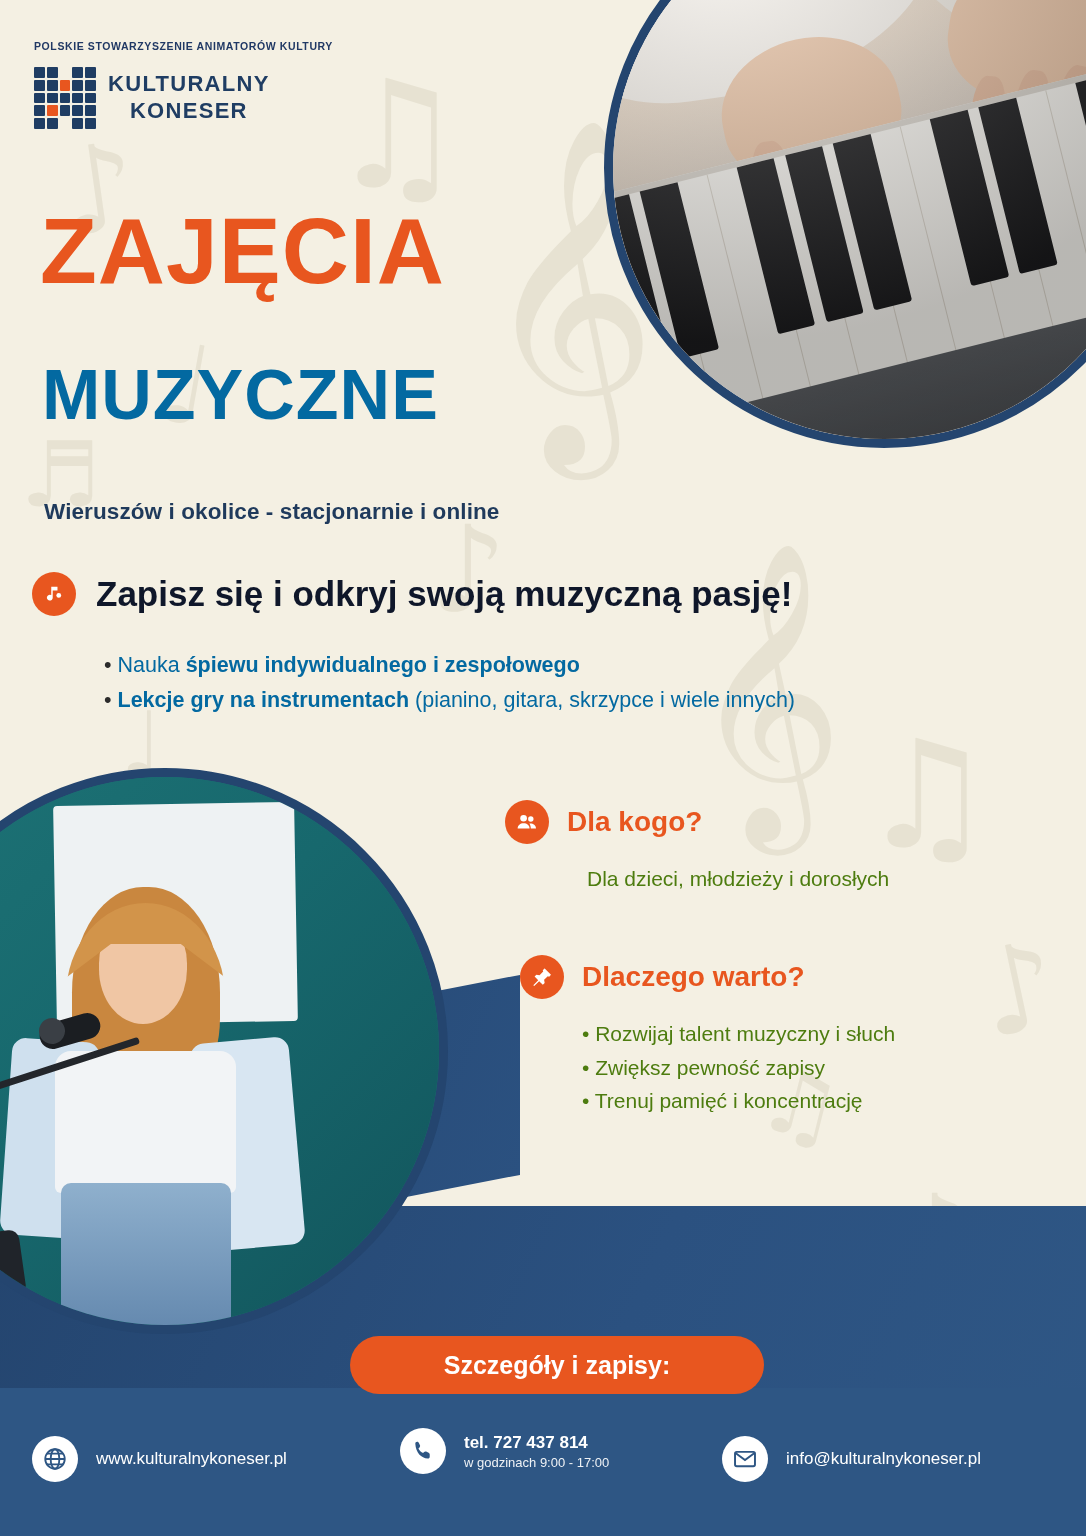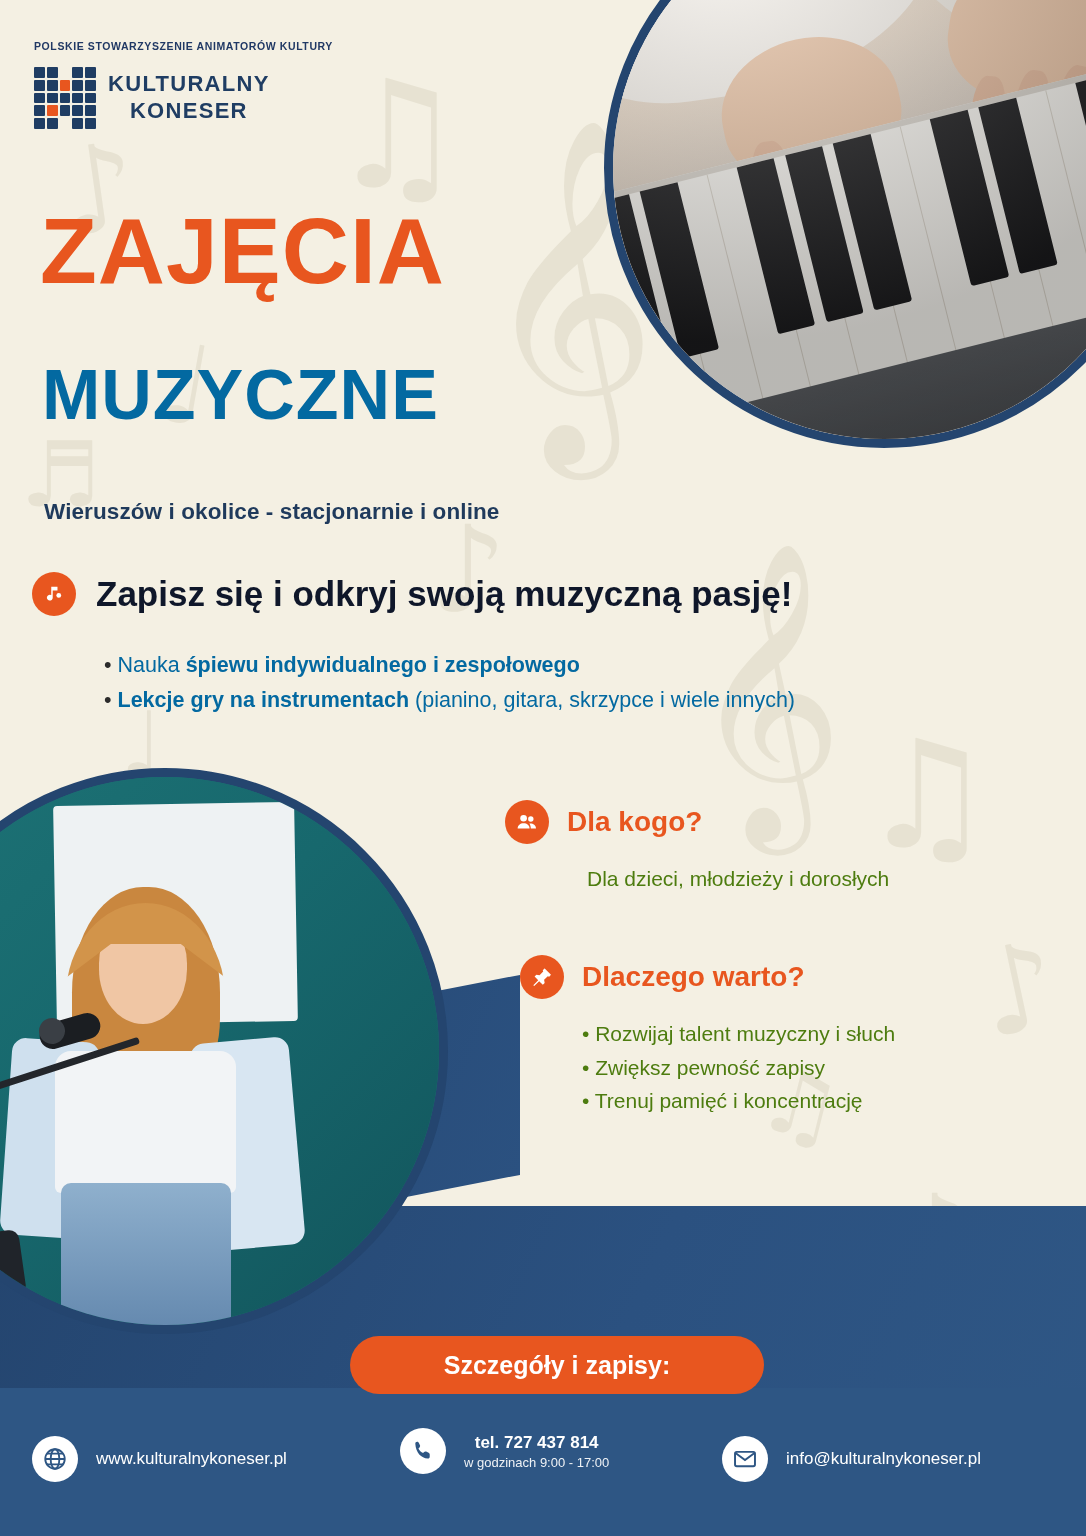--- a/index.html
+++ b/index.html
@@ -237,21 +237,21 @@
     width: 414px; height: 58px;
     background: #e8561f;
     border-radius: 29px;
     color: #fff;
     display: flex; align-items: center; justify-content: center;
     font-size: 25px; font-weight: 700;
     z-index: 11;
   }
 
   
-  .footer { position: absolute; left: 0; bottom: 0; width: 1086px; height: 148px; z-index: 12; text-align: center; }
+  .footer { position: absolute; left: 0; bottom: 0; width: 1086px; height: 148px; z-index: 12; }
   .f-item { position: absolute; display: flex; align-items: center; gap: 18px; color: #fff; }
   .f-circle {
     width: 46px; height: 46px; border-radius: 50%;
     background: #fff;
     display: flex; align-items: center; justify-content: center;
     color: #2e5684;
     flex: 0 0 auto;
   }
   .f-main { font-size: 17px; }
   .f-strong { font-size: 17px; font-weight: 700; }

